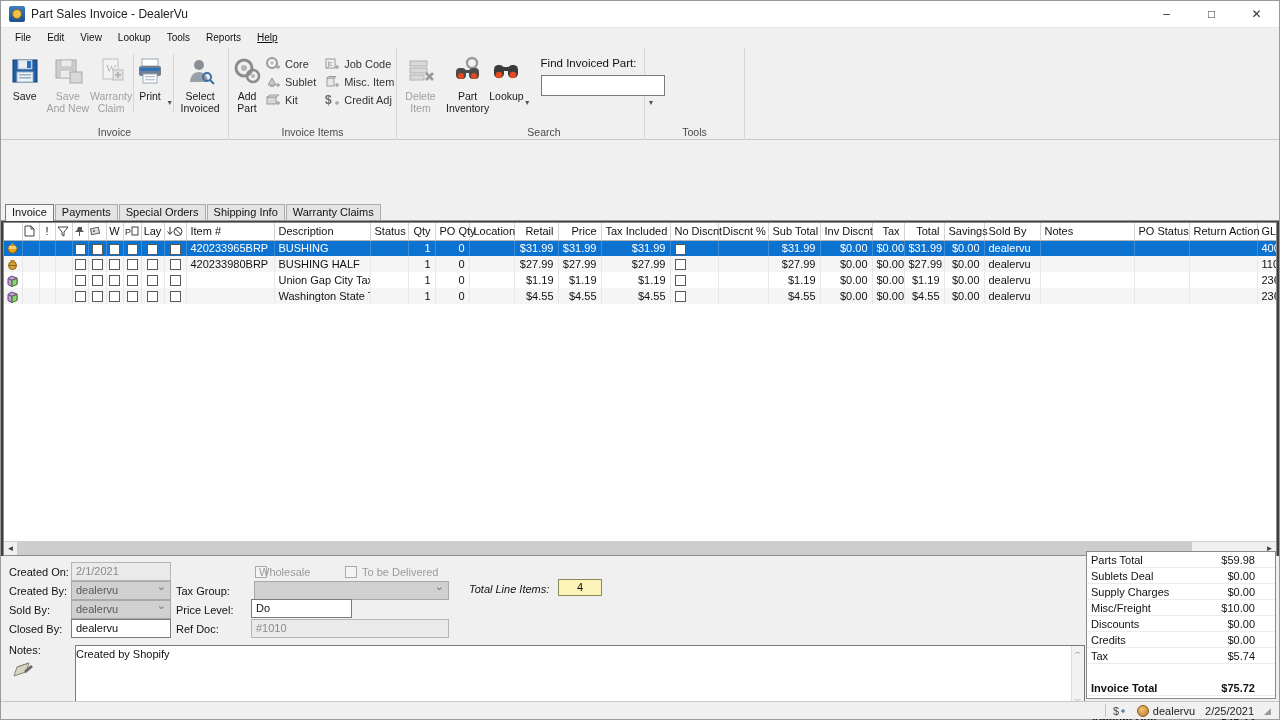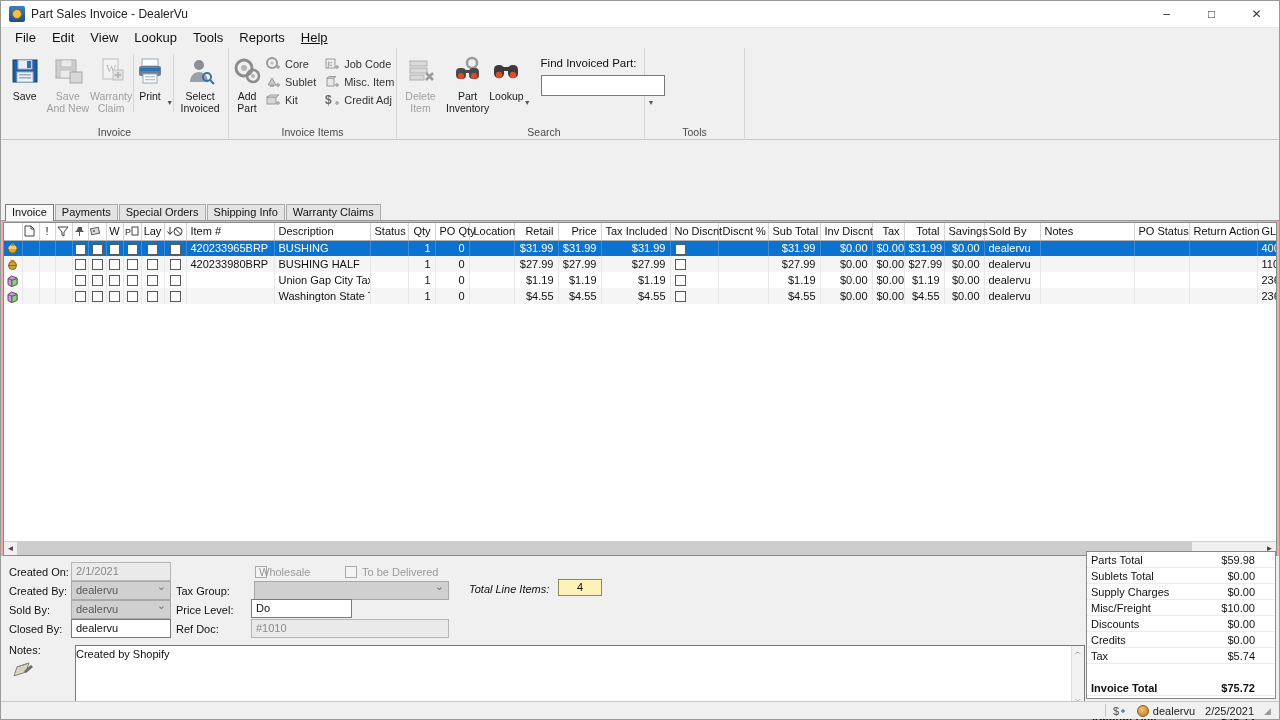--- a/index.html
+++ b/index.html
@@ -8,21 +8,21 @@
     width: 1280px; height: 720px;
     overflow: hidden;
     font-family: "Liberation Sans", sans-serif;
     font-size: 11px;
     color: #1a1a1a;
     background: #f0f0f0;
   }
   .app {
     width: 1280px; height: 720px;
     display: flex; flex-direction: column;
-    background: #fca5a5;
+    background: #404040;
     border: 1px solid #9a9a9a;
     position: relative;
   }
 
   
   .titlebar {
     height: 27px; flex: 0 0 27px;
     background: #ffffff;
     display: flex; align-items: center;
     border-bottom: 1px solid #e8e8e8;
@@ -46,21 +46,21 @@
   }
 
   
   .menubar {
     height: 20px; flex: 0 0 20px;
     display: flex; align-items: center;
     background: #f0f0f0;
     padding-left: 6px;
   }
   .menu-item {
-    padding: 2px 8px; font-size: 13px; color: #111;
+    padding: 2px 8px; font-size: 10px; color: #111;
     line-height: 16px;
   }
   .menu-item u { text-decoration: underline; }
 
   
   .ribbon {
     flex: 0 0 92px; height: 92px;
     background: #f0f0f0;
     border-bottom: 1px solid #c8c8c8;
     display: flex;
@@ -916,21 +916,21 @@
     </div>
   </div>
 
   <div class="totals">
     <div id="totals-body" style="display:flex;flex-direction:column;flex:1;">
         <div class="trow">
           <div class="tl">Parts Total</div>
           <div class="tv">$59.98</div>
         </div>
         <div class="trow">
-          <div class="tl">Sublets Total</div>
+          <div class="tl">Sublets Deal</div>
           <div class="tv">$0.00</div>
         </div>
         <div class="trow">
           <div class="tl">Supply Charges</div>
           <div class="tv">$0.00</div>
         </div>
         <div class="trow">
           <div class="tl">Misc/Freight</div>
           <div class="tv">$10.00</div>
         </div>

